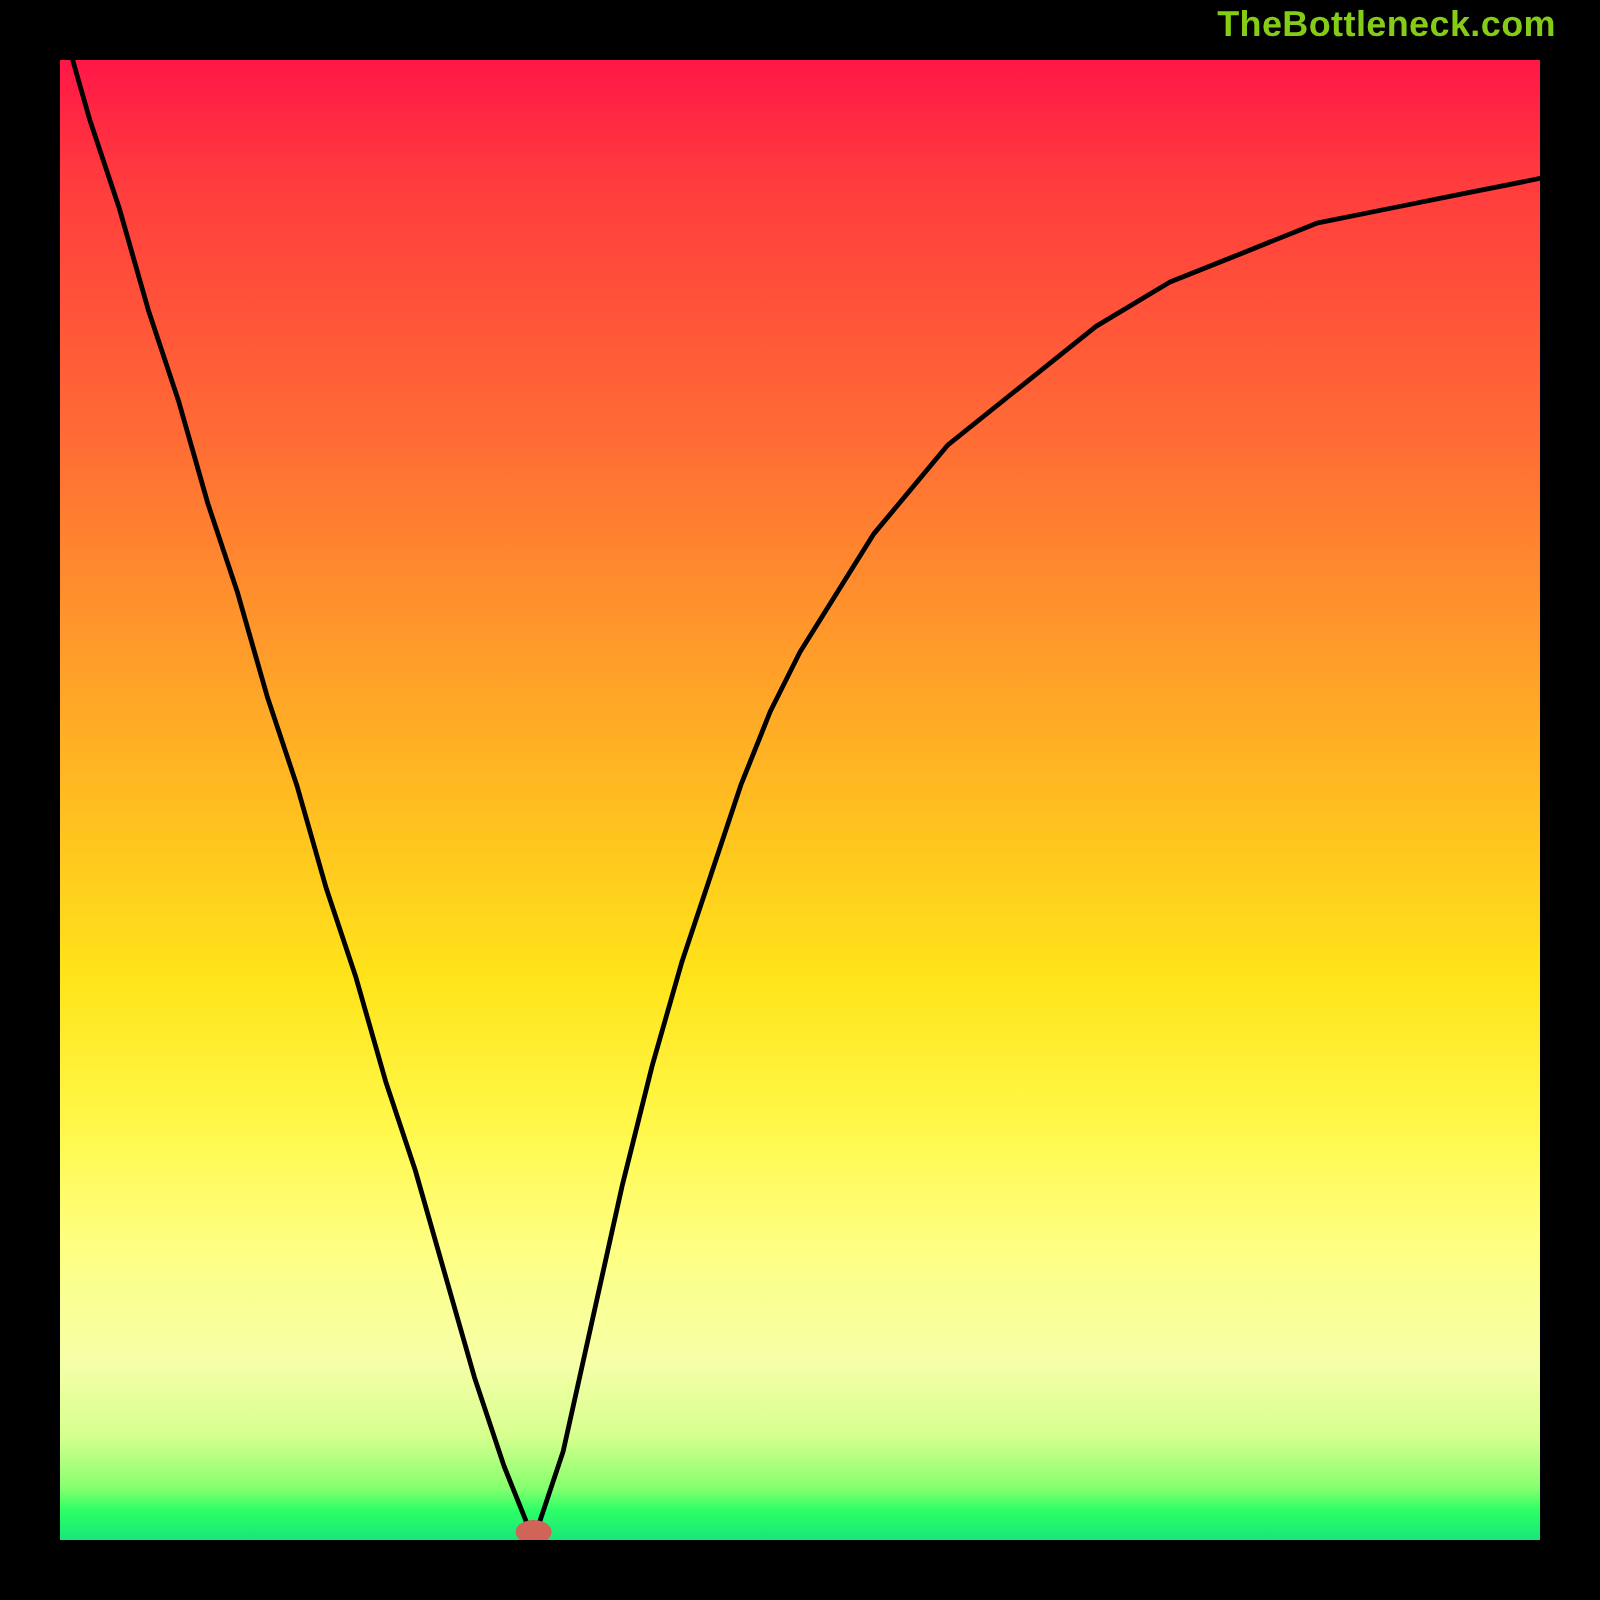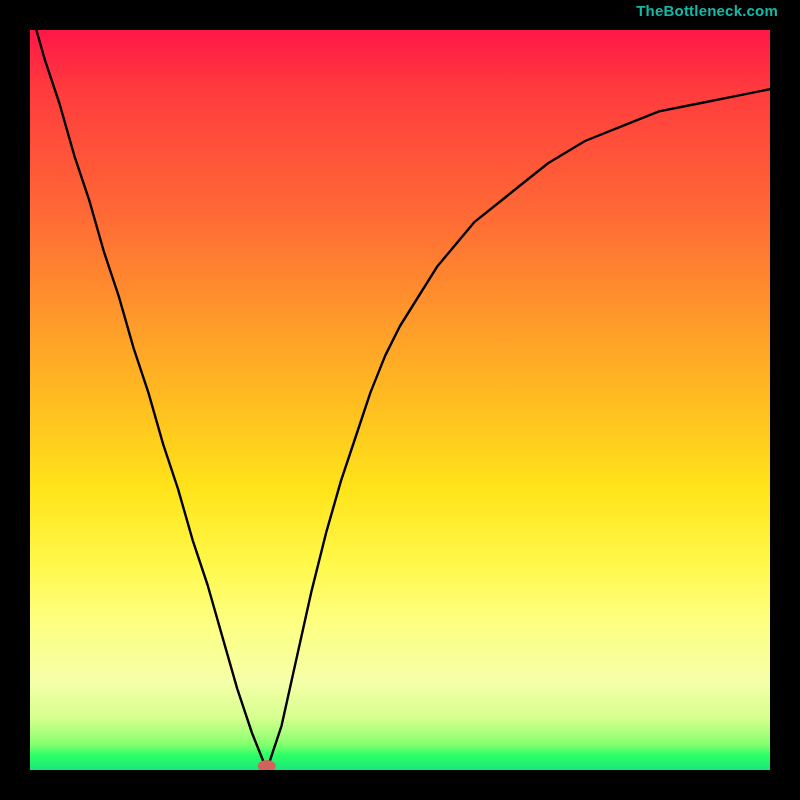--- a/index.html
+++ b/index.html
@@ -14,22 +14,22 @@
   .frame {
     position: relative;
     width: 800px;
     height: 800px;
     background: #000000;
   }
   .watermark {
     position: absolute;
     top: 2px;
     right: 22px;
-    color: #14b8a6;
-    font-size: 15px;
+    color: #84cc16;
+    font-size: 18px;
     font-weight: 600;
     letter-spacing: 0.2px;
     user-select: none;
   }
   .plot-area {
     position: absolute;
     left: 30px;
     top: 30px;
     width: 740px;
     height: 740px;

